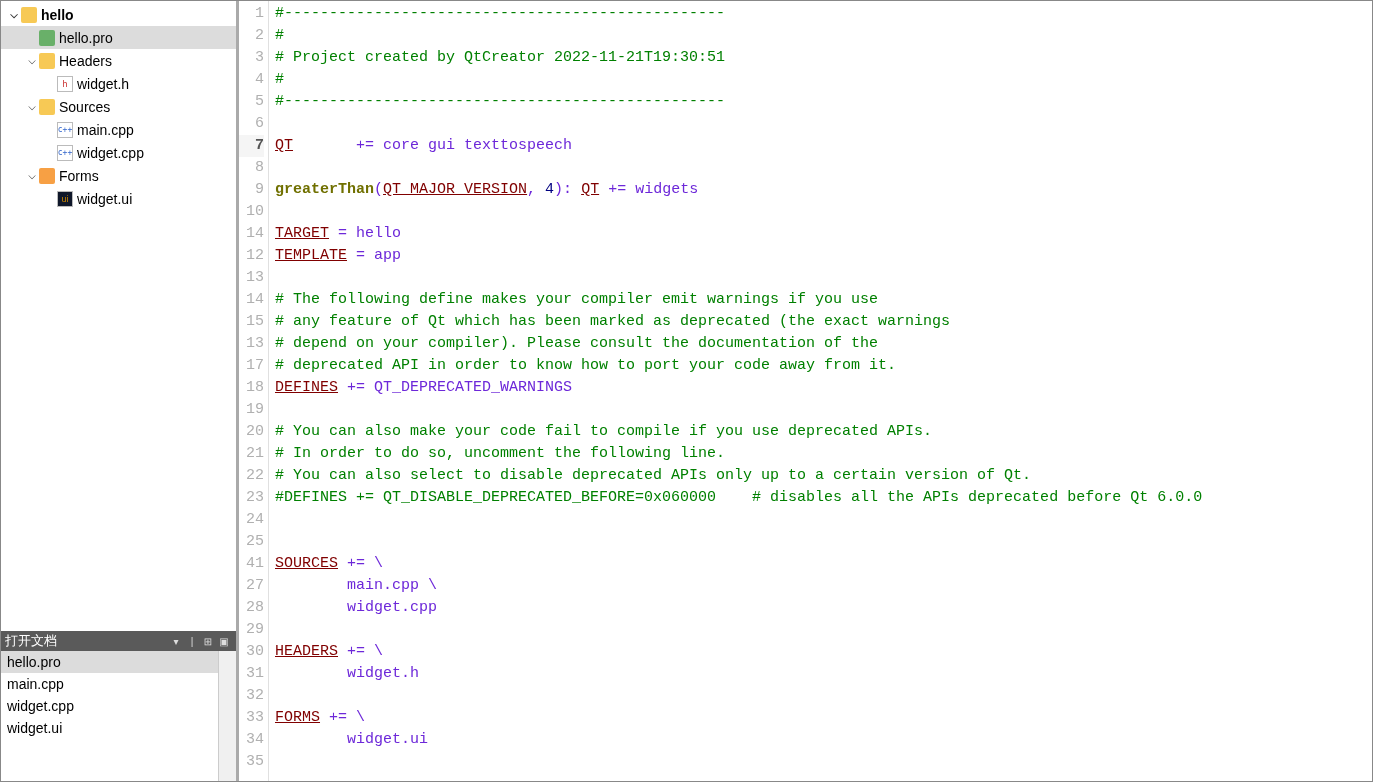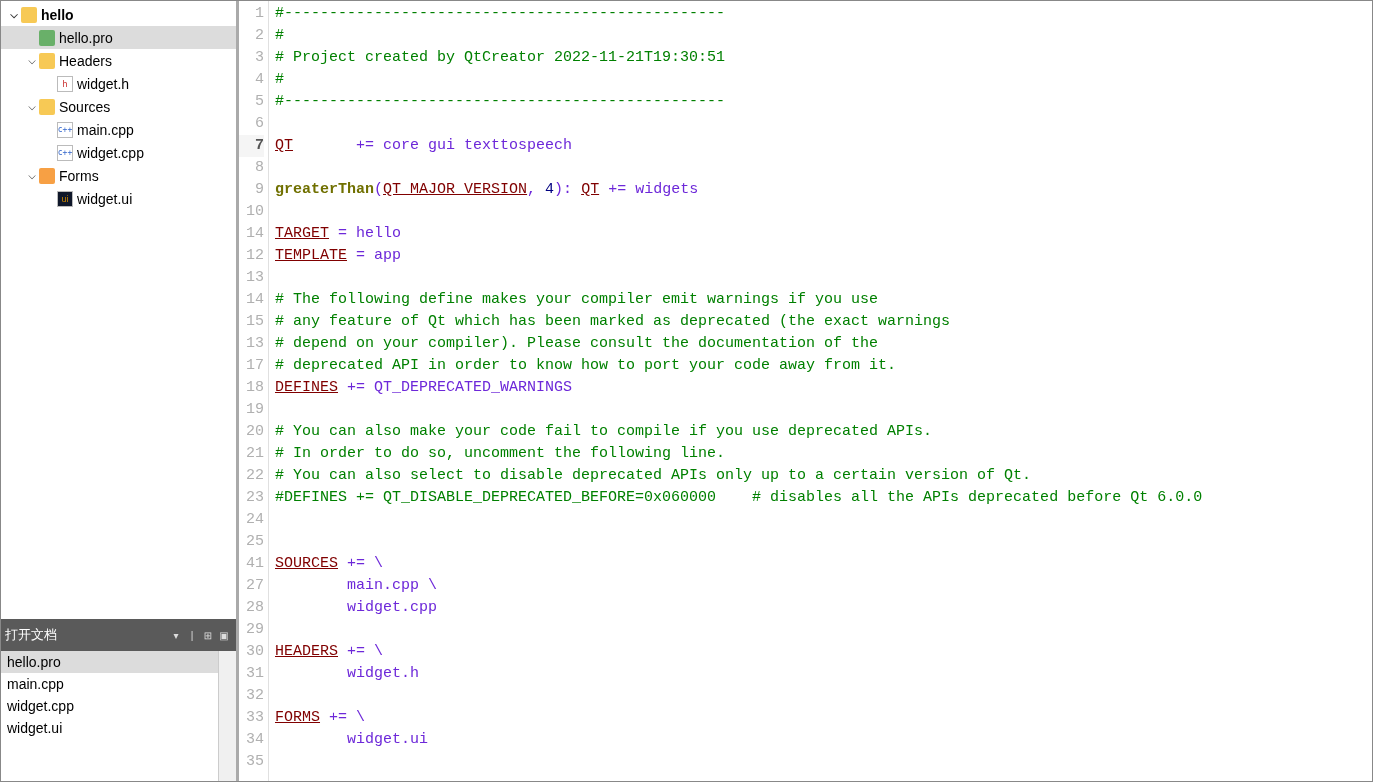--- a/index.html
+++ b/index.html
@@ -53,21 +53,21 @@
     font-size:10px;
   }
   .tree-icon.folder { background:#f7c955; border-radius:2px; }
   .tree-icon.folder.sources { background:#f7c955; }
   .tree-icon.file-pro { background:#69b069; color:#fff; border-radius:2px; font-weight:bold;}
   .tree-icon.file-h { background:#fff; border:1px solid #bbb; color:#c33; font-family:monospace; font-size:9px;}
   .tree-icon.file-cpp { background:#fff; border:1px solid #bbb; color:#36c; font-family:monospace; font-size:8px;}
   .tree-icon.file-ui { background:#0f172a; border:1px solid #bbb; color:#c80; font-family:Liberation Sans, sans-serif; font-size:9px;}
   .tree-icon.forms { background:#f7a044; border-radius:2px;}
   .opendocs-header {
-    height: 32px;
+    height: 20px;
     background: #5a5a5a;
     color: #fff;
     display:flex;
     align-items:center;
     padding: 0 4px;
     font-size: 13px;
   }
   .opendocs-header .spacer { flex:1; }
   .opendocs-header .tool {
     width:16px; height:16px;

